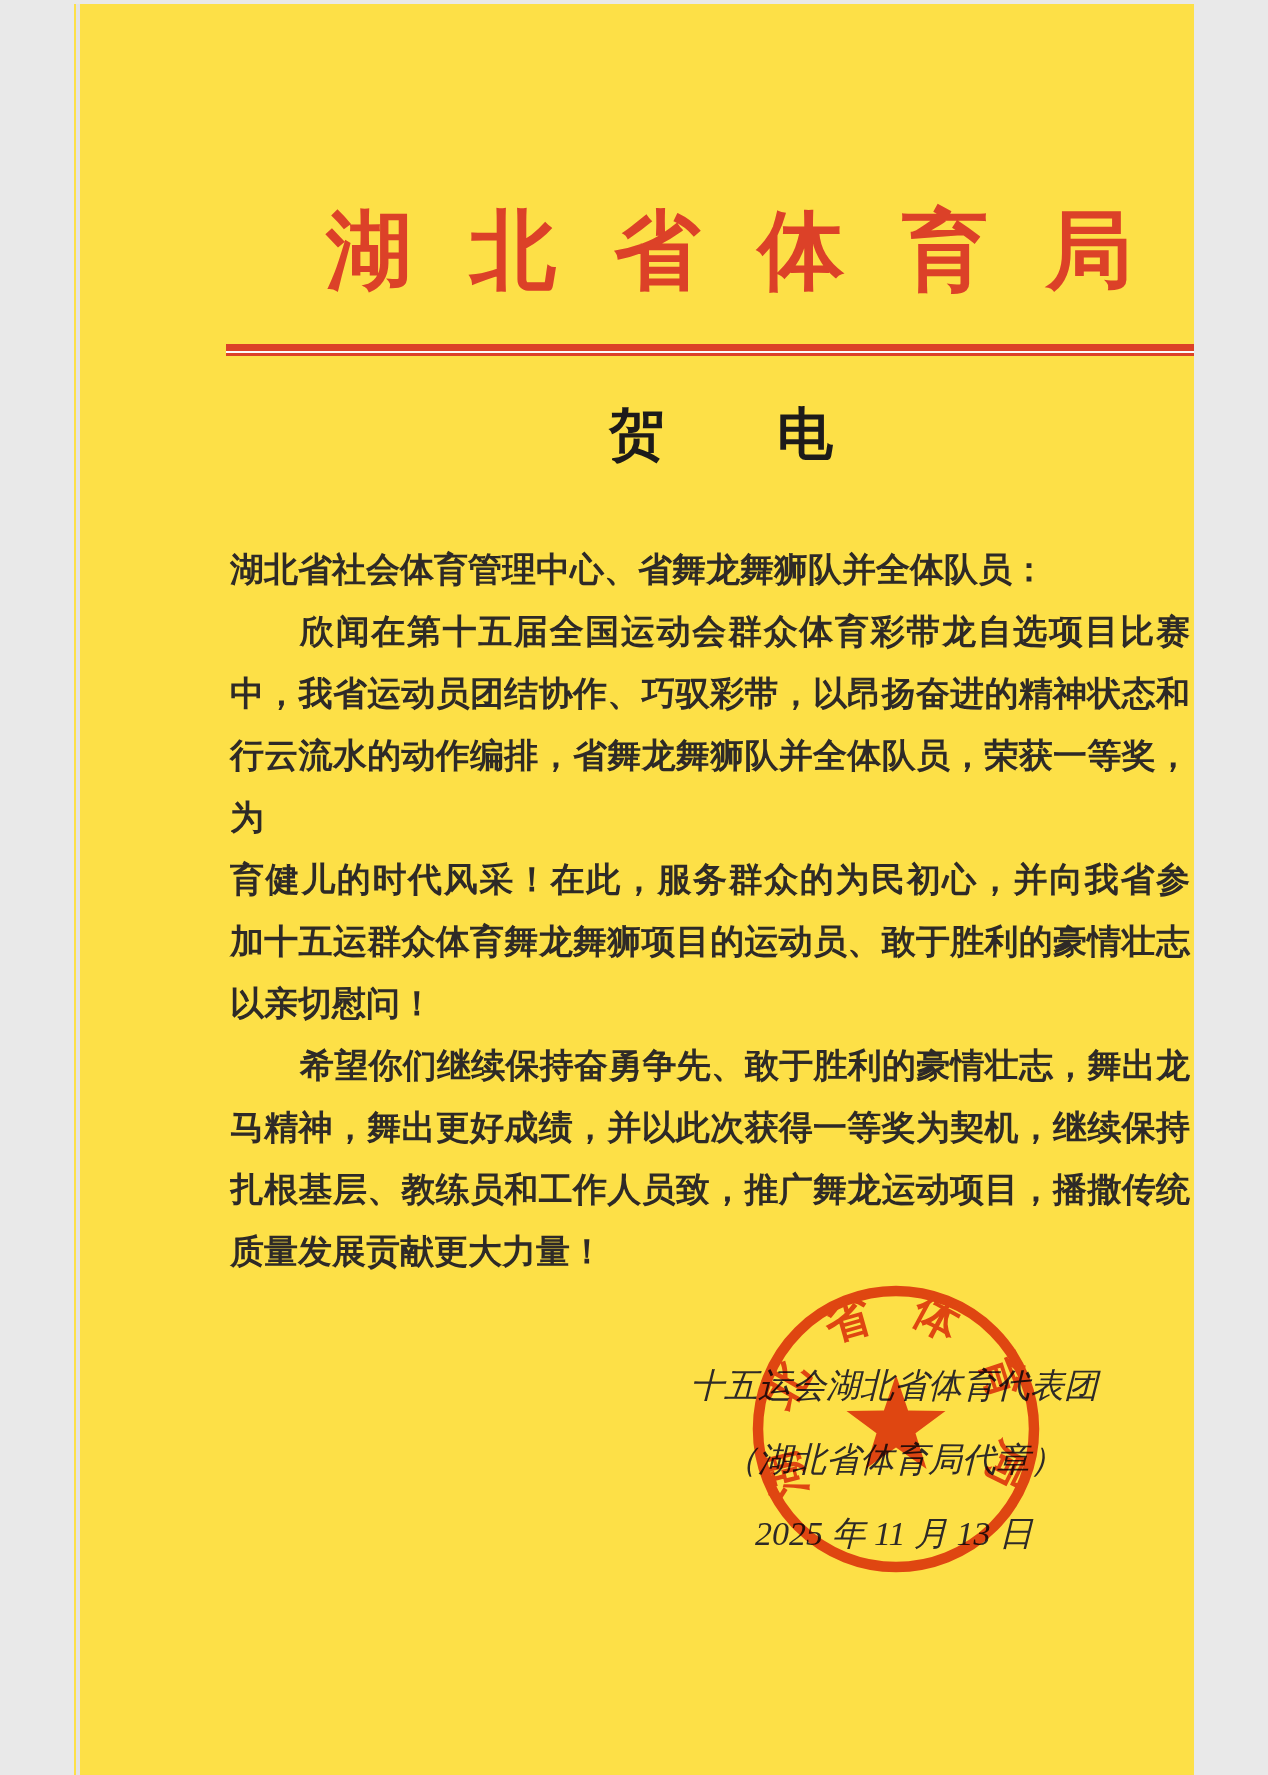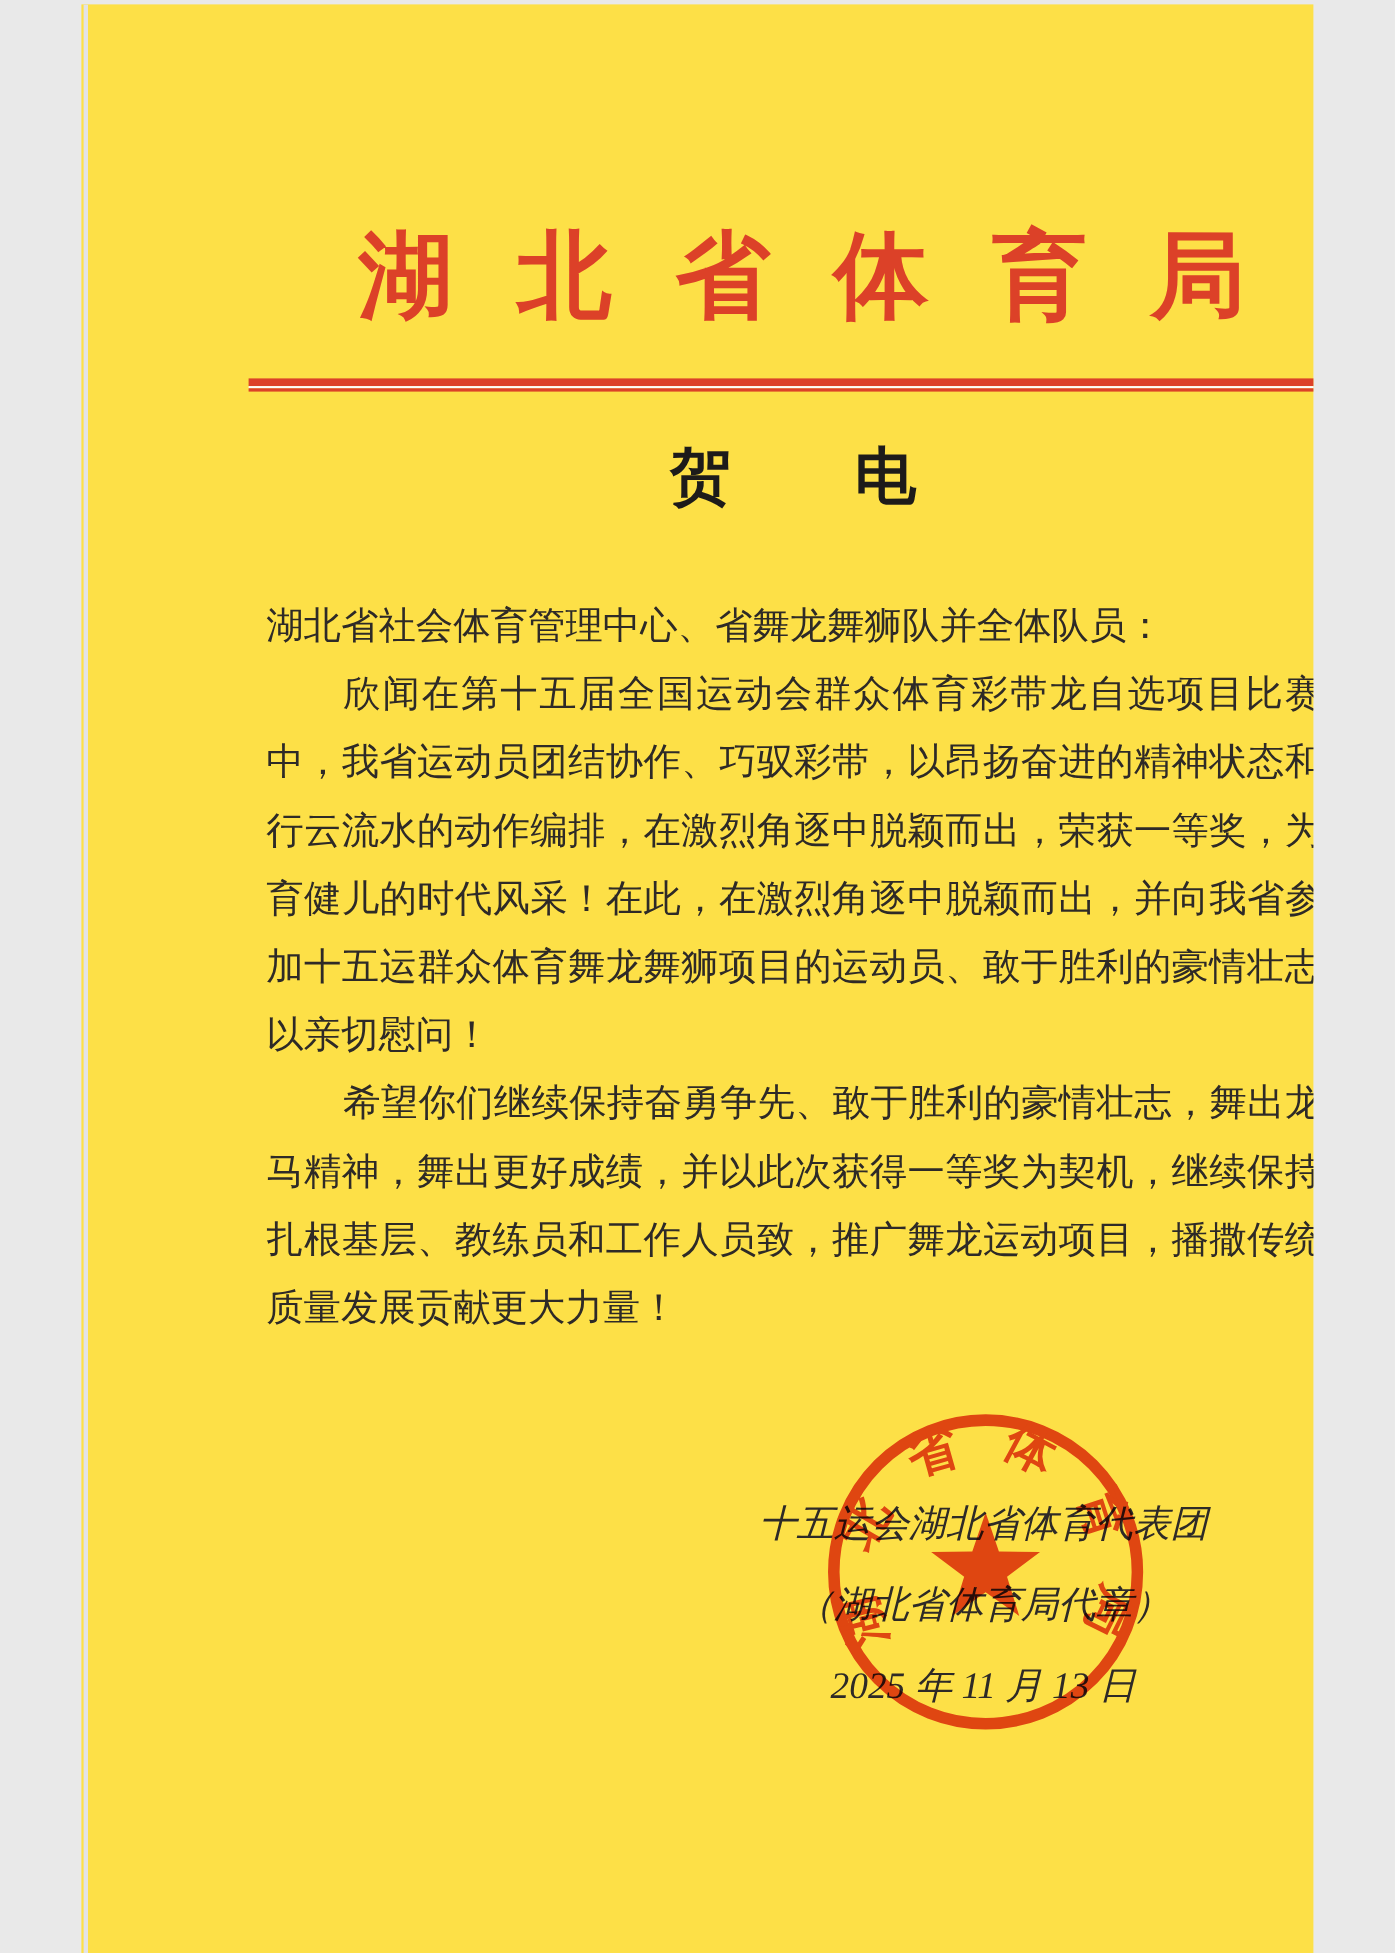--- a/index.html
+++ b/index.html
@@ -28,21 +28,21 @@
   .rule .thin{height:3px;background:#dc4128;}
   .doc-title{
     position:absolute;left:0;top:400px;width:1268px;
     text-align:center;
     font-size:56px;line-height:60px;font-weight:700;
     color:#1d1b1a;
     transform:translateX(13px);
     white-space:nowrap;
   }
   .letter-body{
-    position:absolute;left:168px;top:535px;width:960px;
+    position:absolute;left:156px;top:535px;width:960px;font-weight:bold;
   }
   .bline{
     font-size:34px;line-height:62px;
     white-space:normal;
     color:#2e2a27;
   }
   .bline.jst{text-align:justify;text-align-last:justify;}
   .bline.ind{text-indent:70px;}
   .sig{
     position:absolute;left:590px;top:1345px;width:460px;font-style:italic;
@@ -79,22 +79,22 @@
     <div class="gap"></div>
     <div class="thin"></div>
   </div>
 
   <div class="doc-title">贺　　电</div>
 
   <div class="letter-body">
     <div class="bline">湖北省社会体育管理中心、省舞龙舞狮队并全体队员：</div>
     <div class="bline jst ind">欣闻在第十五届全国运动会群众体育彩带龙自选项目比赛</div>
     <div class="bline jst">中，我省运动员团结协作、巧驭彩带，以昂扬奋进的精神状态和</div>
-    <div class="bline jst">行云流水的动作编排，在激烈角逐中脱颖而出，荣获一等奖，为</div>
-    <div class="bline jst">育健儿的时代风采！在此，在激烈角逐中脱颖而出，并向我省参</div>
+    <div class="bline jst">行云流水的动作编排，省舞龙舞狮队并全体队员，荣获一等奖，为</div>
+    <div class="bline jst">育健儿的时代风采！在此，服务群众的为民初心，并向我省参</div>
     <div class="bline jst">加十五运群众体育舞龙舞狮项目的运动员、敢于胜利的豪情壮志</div>
     <div class="bline">以亲切慰问！</div>
     <div class="bline jst ind">希望你们继续保持奋勇争先、敢于胜利的豪情壮志，舞出龙</div>
     <div class="bline jst">马精神，舞出更好成绩，并以此次获得一等奖为契机，继续保持</div>
     <div class="bline jst">扎根基层、教练员和工作人员致，推广舞龙运动项目，播撒传统</div>
     <div class="bline">质量发展贡献更大力量！</div>
   </div>
 
   <div class="sig">
     <div class="sig-line">十五运会湖北省体育代表团</div>

